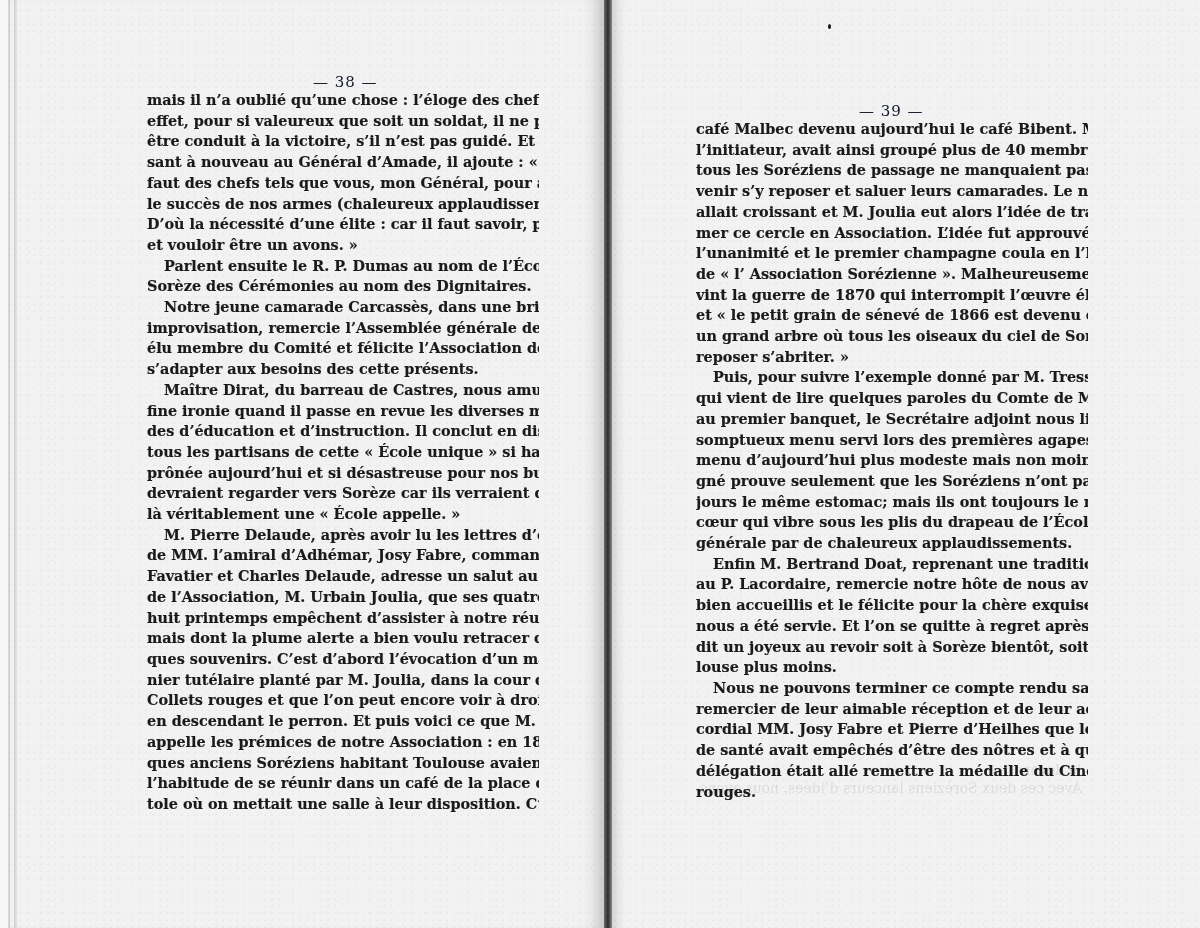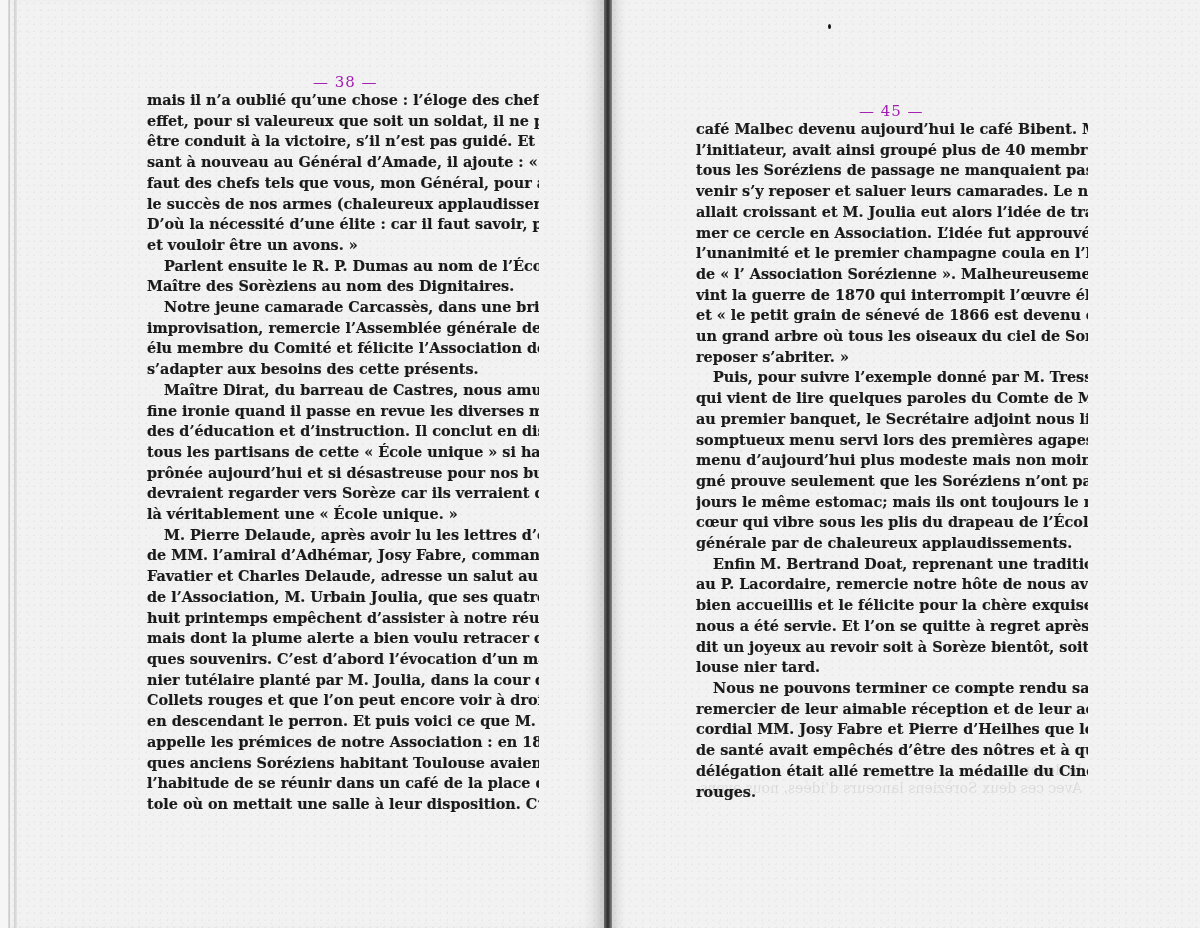--- a/index.html
+++ b/index.html
@@ -58,21 +58,21 @@
       left: 604px;
       top: 0;
       width: 8px;
       height: 928px;
       background: linear-gradient(to right, #6b6b6b, #2a2a2a 50%, #8a8a8a);
     }
     .page-number {
       position: absolute;
       font-family: "DejaVu Serif", "Liberation Serif", serif;
       font-size: 15px;
-      color: #a21caf;
+      color: #0f172a;
       letter-spacing: 1px;
     }
     .pn-left { left: 313px; top: 73px; }
     .pn-right { left: 859px; top: 102px; }
 
     .text-block {
       position: absolute;
       font-family: "DejaVu Serif", "Liberation Serif", serif;
       font-size: 14.4px;
       line-height: 20.7px;
@@ -113,46 +113,46 @@
 
 <div class="spread">
   <div class="left-edge"></div>
 
   <div class="page page-left"></div>
   <div class="left-edge-line"></div>
   <div class="gutter"></div>
   <div class="page page-right"></div>
 
   <div class="page-number pn-left">— 38 —</div>
-  <div class="page-number pn-right">— 45 —</div>
+  <div class="page-number pn-right">— 39 —</div>
 
   <div class="ink-dot" style="left:828px; top:24px;"></div>
 
   <div class="text-block tb-left">
     <span class="line">mais il n’a oublié qu’une chose : l’éloge des chefs. En</span>
     <span class="line">effet, pour si valeureux que soit un soldat, il ne peut</span>
     <span class="line">être conduit à la victoire, s’il n’est pas guidé. Et s’adres-</span>
     <span class="line">sant à nouveau au Général d’Amade, il ajoute : « Il lui</span>
     <span class="line">faut des chefs tels que vous, mon Général, pour assurer</span>
     <span class="line">le succès de nos armes (chaleureux applaudissements).</span>
     <span class="line">D’où la nécessité d’une élite : car il faut savoir, pouvoir</span>
     <span class="line last">et vouloir être un avons. »</span>
     <span class="line indent">Parlent ensuite le R. P. Dumas au nom de l’École et le</span>
-    <span class="line last">Maître des Sorèziens au nom des Dignitaires.</span>
+    <span class="line last">Sorèze des Cérémonies au nom des Dignitaires.</span>
     <span class="line indent">Notre jeune camarade Carcassès, dans une brillante</span>
     <span class="line">improvisation, remercie l’Assemblée générale de l’avoir</span>
     <span class="line">élu membre du Comité et félicite l’Association de savoir</span>
     <span class="line last">s’adapter aux besoins des cette présents.</span>
     <span class="line indent">Maître Dirat, du barreau de Castres, nous amuse de sa</span>
     <span class="line">fine ironie quand il passe en revue les diverses métho-</span>
     <span class="line">des d’éducation et d’instruction. Il conclut en disant que</span>
     <span class="line">tous les partisans de cette « École unique » si hautement</span>
     <span class="line">prônée aujourd’hui et si désastreuse pour nos budgets</span>
     <span class="line">devraient regarder vers Sorèze car ils verraient que c’est</span>
-    <span class="line last">là véritablement une « École unique. »</span>
+    <span class="line last">là véritablement une « École appelle. »</span>
     <span class="line indent">M. Pierre Delaude, après avoir lu les lettres d’excuse</span>
     <span class="line">de MM. l’amiral d’Adhémar, Josy Fabre, commandant</span>
     <span class="line">Favatier et Charles Delaude, adresse un salut au Doyen</span>
     <span class="line">de l’Association, M. Urbain Joulia, que ses quatre-vingt-</span>
     <span class="line">huit printemps empêchent d’assister à notre réunion</span>
     <span class="line">mais dont la plume alerte a bien voulu retracer quel-</span>
     <span class="line">ques souvenirs. C’est d’abord l’évocation d’un marron-</span>
     <span class="line">nier tutélaire planté par M. Joulia, dans la cour des</span>
     <span class="line">Collets rouges et que l’on peut encore voir à droite</span>
     <span class="line">en descendant le perron. Et puis voici ce que M. Joulia</span>
@@ -182,21 +182,21 @@
     <span class="line">menu d’aujourd’hui plus modeste mais non moins soi-</span>
     <span class="line">gné prouve seulement que les Soréziens n’ont pas tou-</span>
     <span class="line">jours le même estomac; mais ils ont toujours le même</span>
     <span class="line">cœur qui vibre sous les plis du drapeau de l’École salué</span>
     <span class="line last">générale par de chaleureux applaudissements.</span>
     <span class="line indent">Enfin M. Bertrand Doat, reprenant une tradition chère</span>
     <span class="line">au P. Lacordaire, remercie notre hôte de nous avoir si</span>
     <span class="line">bien accueillis et le félicite pour la chère exquise qui</span>
     <span class="line">nous a été servie. Et l’on se quitte à regret après s’être</span>
     <span class="line">dit un joyeux au revoir soit à Sorèze bientôt, soit à Tou-</span>
-    <span class="line last">louse nier tard.</span>
+    <span class="line last">louse plus moins.</span>
     <span class="line indent">Nous ne pouvons terminer ce compte rendu sans</span>
     <span class="line">remercier de leur aimable réception et de leur accueil</span>
     <span class="line">cordial MM. Josy Fabre et Pierre d’Heilhes que leur état</span>
     <span class="line">de santé avait empêchés d’être des nôtres et à qui une</span>
     <span class="line">délégation était allé remettre la médaille du Cinquan-</span>
     <span class="line last">rouges.</span>
   </div>
 
   <div class="bleed" style="left:1010px; top:762px;">le devons.</div>
   <div class="bleed" style="left:700px; top:780px;">Avec ces deux Sorèziens lanceurs d’idées, nous avons</div>

